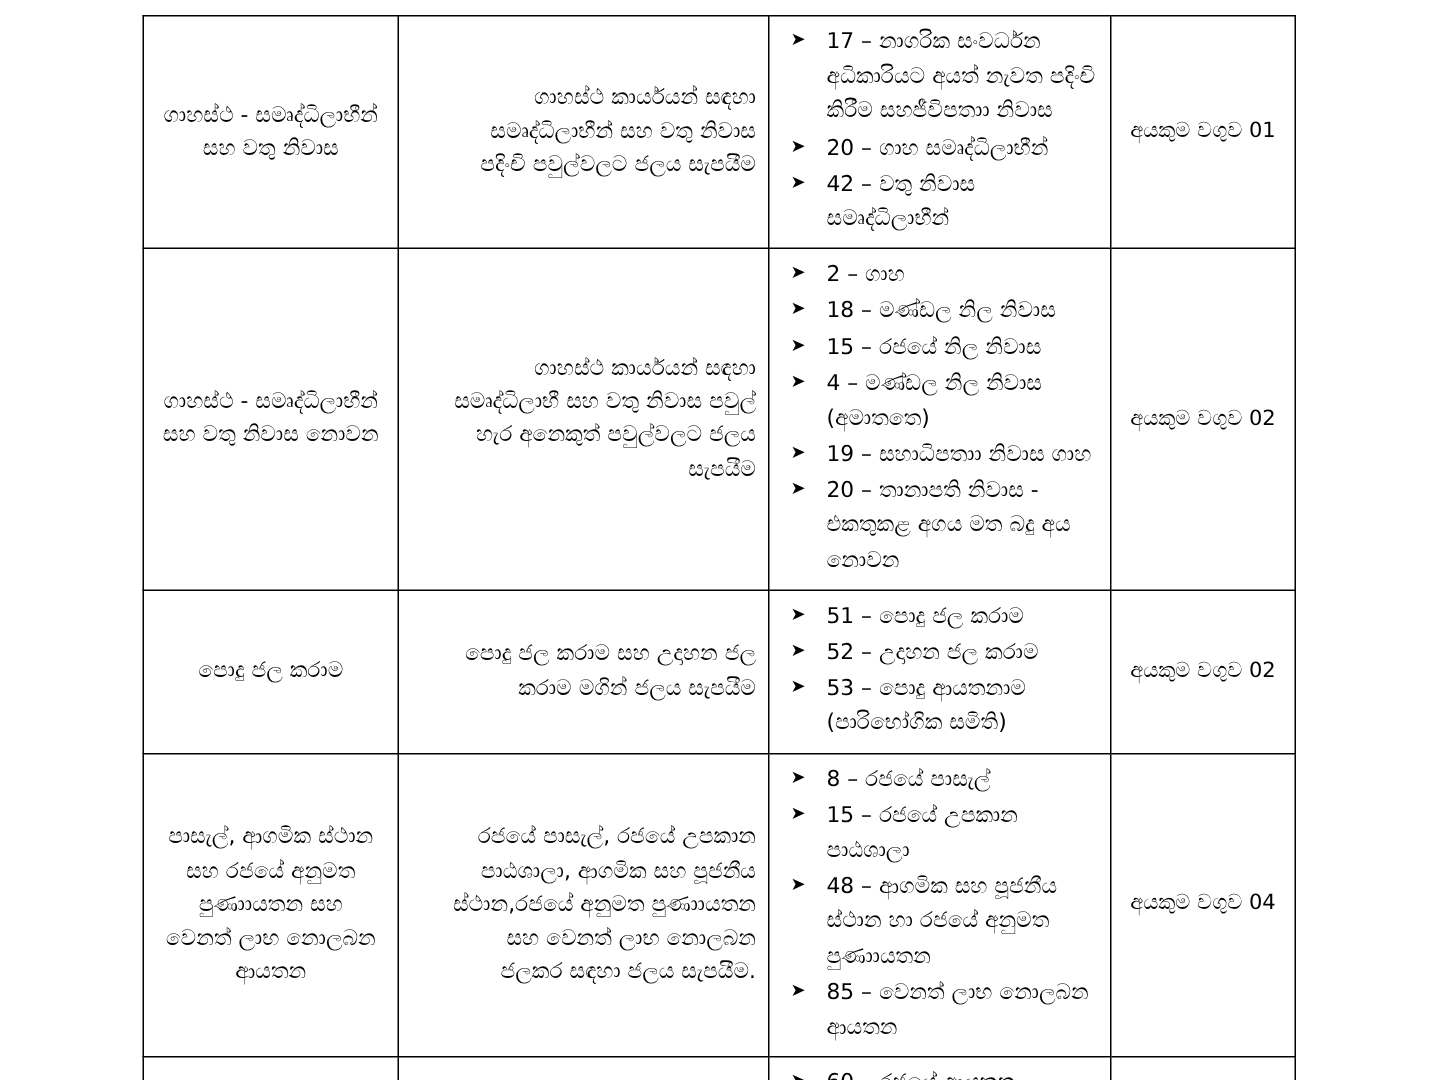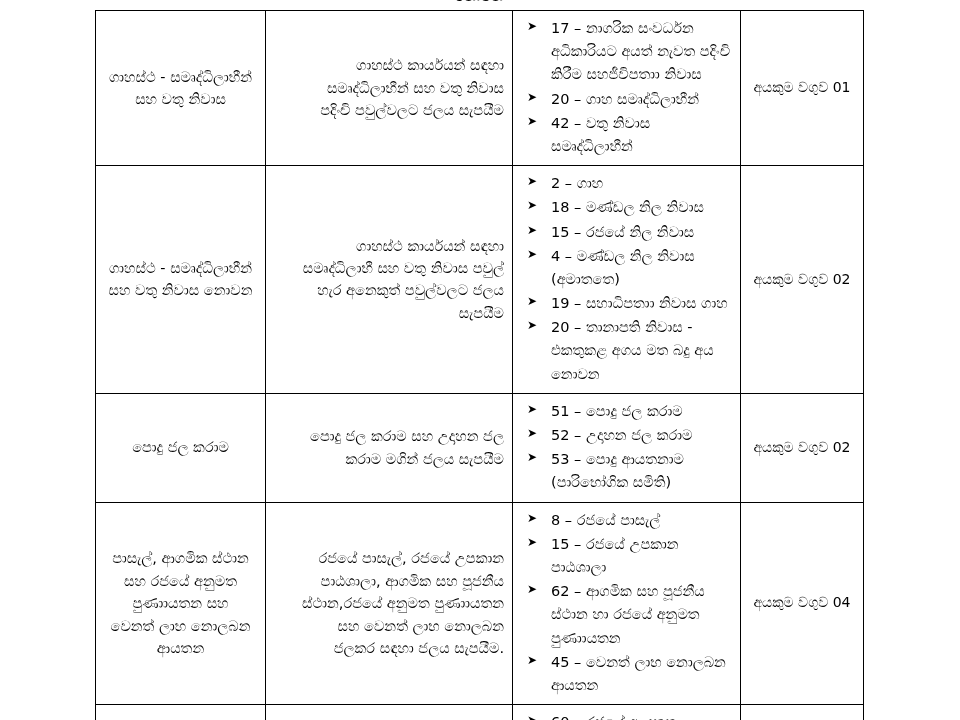--- a/index.html
+++ b/index.html
@@ -232,25 +232,25 @@
             <li>
               <span class="arrow">➤</span>
               <span class="txt"><span>8</span> – <span>රජයේ පාසැල්</span></span>
             </li>
             <li>
               <span class="arrow">➤</span>
               <span class="txt"><span>15</span> – <span>රජයේ උපකාන පාඨශාලා</span></span>
             </li>
             <li>
               <span class="arrow">➤</span>
-              <span class="txt"><span>62</span> – <span>ආගමික සහ පූජනීය ස්ථාන හා රජයේ අනුමත පුණාායතන</span></span>
-            </li>
-            <li>
-              <span class="arrow">➤</span>
-              <span class="txt"><span>45</span> – <span>වෙනත් ලාභ නොලබන ආයතන</span></span>
+              <span class="txt"><span>48</span> – <span>ආගමික සහ පූජනීය ස්ථාන හා රජයේ අනුමත පුණාායතන</span></span>
+            </li>
+            <li>
+              <span class="arrow">➤</span>
+              <span class="txt"><span>85</span> – <span>වෙනත් ලාභ නොලබන ආයතන</span></span>
             </li>
           </ul>
         </td>
         <td class="col-d sinh">අයකුම වගුව 04</td>
       </tr>
 
       <tr class="partial-row">
         <td class="col-a sinh">
           <div style="white-space:pre-line"></div>
         </td>

